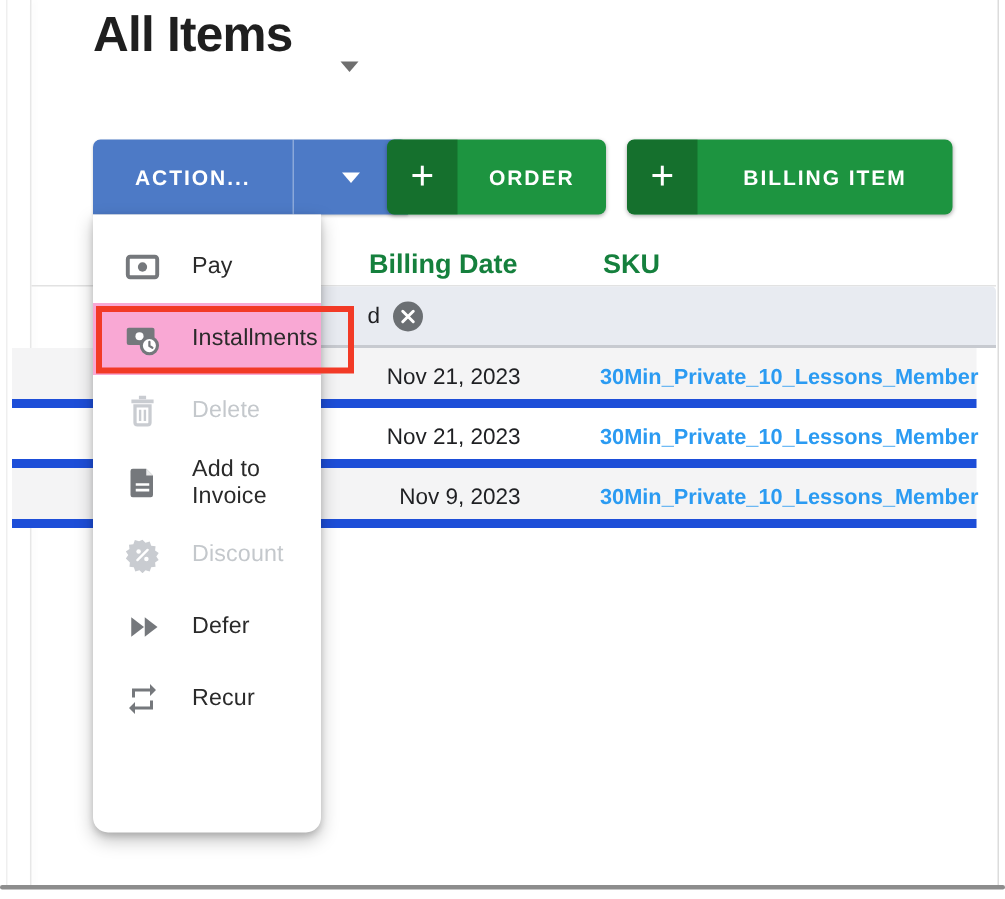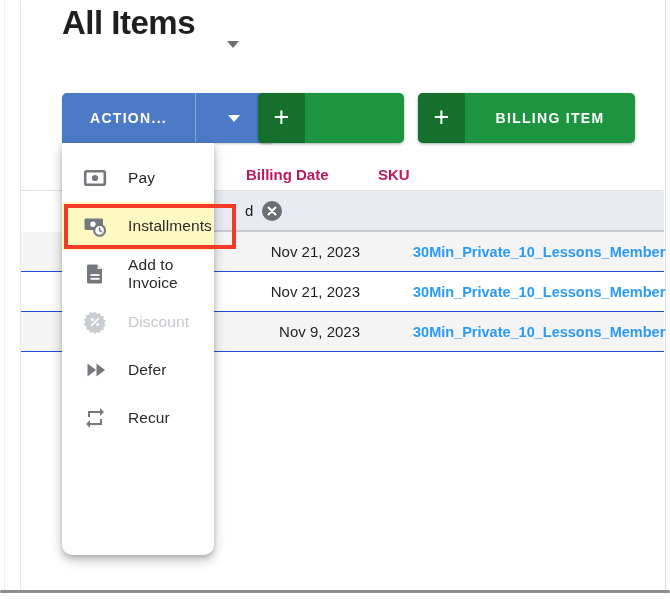--- a/index.html
+++ b/index.html
@@ -27,48 +27,48 @@
   .btn-caret { width:0; height:0; border-left:6px solid transparent; border-right:6px solid transparent; border-top:7px solid #fff; }
   .btn-label { color:#fff; font-size:14px; font-weight:700; letter-spacing:1.3px; }
   .btn-green { background:#1d9440; }
   .btn-order { left:258px; width:146px; }
   .btn-billing { left:418px; width:217px; }
   .plus-zone { width:47px; background:#15702d; display:flex; align-items:center; justify-content:center; }
   .plus-glyph { color:#fff; font-size:27px; font-weight:300; line-height:1; margin-top:-2px; }
   .green-label-zone { flex:1; display:flex; align-items:center; justify-content:center; }
 
   
-  .col-header { position:absolute; top:166px; font-size:15px; font-weight:700; color:#be185d; }
+  .col-header { position:absolute; top:166px; font-size:18px; font-weight:700; color:#15803d; }
   .col-billing-date { left:246px; }
-  .col-sku { left:378px; }
+  .col-sku { left:402px; }
   .header-rule { position:absolute; left:21px; top:190px; width:643px; height:1px; background:#e2e2e2; }
 
   .selection-bar { position:absolute; left:62px; top:191px; width:602px; height:41px; background:#e8ebf1; border-bottom:2px solid #c7cad0; border-radius:0 3px 0 0; }
   .selection-fragment { position:absolute; left:183px; top:11px; font-size:15px; color:#202124; }
   .close-chip { position:absolute; left:200px; top:10px; width:20px; height:20px; border-radius:50%; background:#6b6f73;
                 display:flex; align-items:center; justify-content:center; cursor:pointer; }
   .close-chip svg { display:block; }
 
-  .trow { position:absolute; left:21px; width:643px; height:40px; border-bottom:1px solid #1d4ed8; }
+  .trow { position:absolute; left:8px; width:643px; height:40px; border-bottom:6px solid #1d4ed8; }
   .trow.odd { background:#f4f4f5; }
   .trow.even { background:#ffffff; }
   .cell-date { position:absolute; left:225px; width:114px; top:11px; text-align:right; font-size:15px; color:#1f2023; }
   .cell-sku  { position:absolute; left:392px; top:12px; font-size:14.5px; font-weight:700; color:#2b9bf2; cursor:pointer; white-space:nowrap; }
 
   
   .menu { position:absolute; left:62px; top:143px; width:152px; height:412px; background:#fff; z-index:10;
           border-radius:0 0 10px 10px; box-shadow:0 5px 12px rgba(0,0,0,0.25), 0 2px 4px rgba(0,0,0,0.15); padding-top:11px; }
   .menu-item { position:relative; height:48px; display:flex; align-items:center; padding-left:21px; gap:21px; cursor:pointer; z-index:2; }
   .menu-item .mi-label { font-size:15.5px; font-weight:500; color:#2a2a2a; letter-spacing:0.1px; }
   .menu-item.disabled { cursor:default; }
   .menu-item.disabled .mi-label { color:#c4c8cc; }
   .menu-item svg { flex:0 0 auto; }
   .mi-ink { color:#75787c; }
   .menu-item.disabled .mi-ink { color:#c9ccd1; }
-  .menu-item.highlighted { background:#fef9c3; }
+  .menu-item.highlighted { background:#f9a8d4; }
   .highlight-box { position:absolute; left:2px; top:61px; width:172px; height:45px; border:4px solid #f23a26; z-index:3; pointer-events:none; }
 </style>
 </head>
 <body>
 
 <div class="frame">
 
   <div class="edge-left"></div>
   <div class="panel-line"></div>
   <div class="edge-right"></div>
@@ -110,20 +110,23 @@
     <span class="divider"></span>
     <span class="caret-zone">
         <span class="btn-caret"></span>
       </span>
   </div>
 
   <div class="btn btn-green btn-order">
     <span class="plus-zone">
         <span class="plus-glyph">+</span>
       </span>
+    <span class="green-label-zone">
+        <span class="btn-label">ORDER</span>
+      </span>
   </div>
 
   <div class="btn btn-green btn-billing">
     <span class="plus-zone">
         <span class="plus-glyph">+</span>
       </span>
     <span class="green-label-zone">
         <span class="btn-label">BILLING ITEM</span>
       </span>
   </div>
@@ -142,20 +145,30 @@
       <svg class="mi-ink" width="24" height="24" viewBox="0 0 24 24">
         <rect x="1.5" y="4.5" width="18.5" height="11.5" rx="1.4" fill="currentColor"></rect>
         <circle cx="10" cy="10.2" r="2.7" fill="#fff"></circle>
         <circle cx="16.6" cy="16.4" r="5.4" fill="#fff" stroke="currentColor" stroke-width="2.1"></circle>
         <path d="M16.6 13.9v2.7l2 1.2" fill="none" stroke="currentColor" stroke-width="1.5" stroke-linecap="round"></path>
       </svg>
       <span class="mi-label">Installments</span>
     </div>
 
 
+    <div class="menu-item disabled">
+      <svg class="mi-ink" width="24" height="24" viewBox="0 0 24 24">
+        <path d="M7 8.6h10v11a1.6 1.6 0 01-1.6 1.6H8.6A1.6 1.6 0 017 19.6z" fill="none" stroke="currentColor" stroke-width="2.2"></path>
+        <line x1="4.6" y1="5.6" x2="19.4" y2="5.6" stroke="currentColor" stroke-width="2.4"></line>
+        <line x1="9.6" y1="3" x2="14.4" y2="3" stroke="currentColor" stroke-width="2.4"></line>
+        <line x1="10.4" y1="11.2" x2="10.4" y2="18.6" stroke="currentColor" stroke-width="1.6"></line>
+        <line x1="13.6" y1="11.2" x2="13.6" y2="18.6" stroke="currentColor" stroke-width="1.6"></line>
+      </svg>
+      <span class="mi-label">Delete</span>
+    </div>
 
     <div class="menu-item">
       <svg class="mi-ink" width="24" height="24" viewBox="0 0 24 24">
         <path d="M5.5 2.5h9l4.5 4.5v13a1.5 1.5 0 01-1.5 1.5h-12A1.5 1.5 0 014 20V4a1.5 1.5 0 011.5-1.5z" fill="currentColor"></path>
         <path d="M14.5 2.5l4.5 4.5h-4.5z" fill="#fff" opacity="0.85"></path>
         <line x1="7.5" y1="13" x2="16.5" y2="13" stroke="#fff" stroke-width="1.8"></line>
         <line x1="7.5" y1="16.8" x2="16.5" y2="16.8" stroke="#fff" stroke-width="1.8"></line>
       </svg>
       <span class="mi-label">Add to Invoice</span>
     </div>

